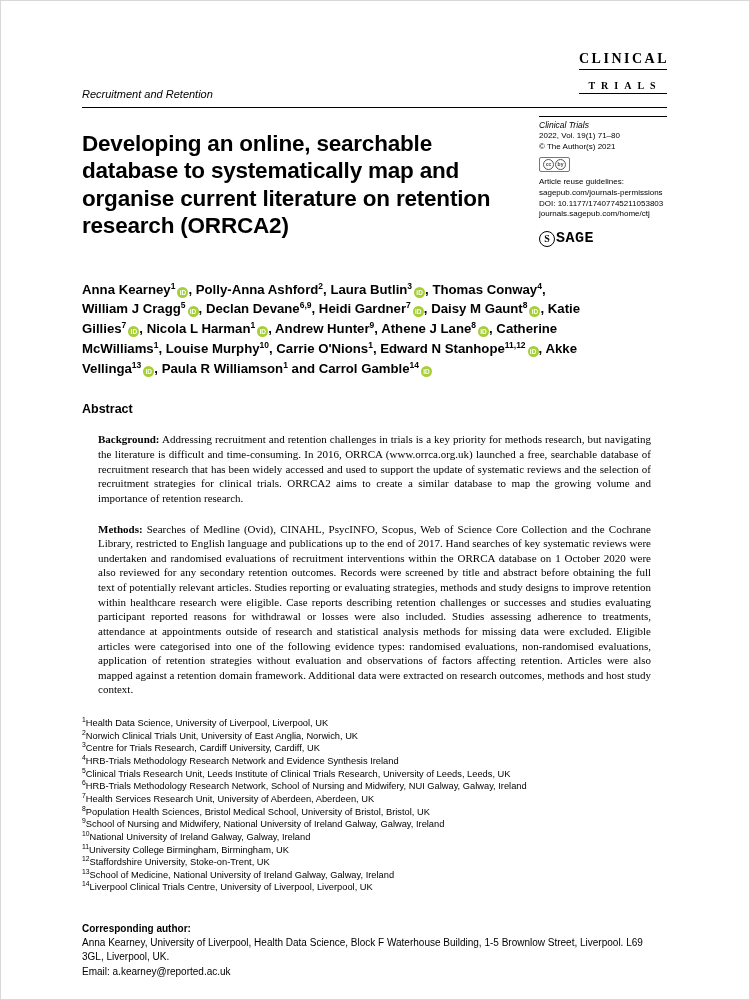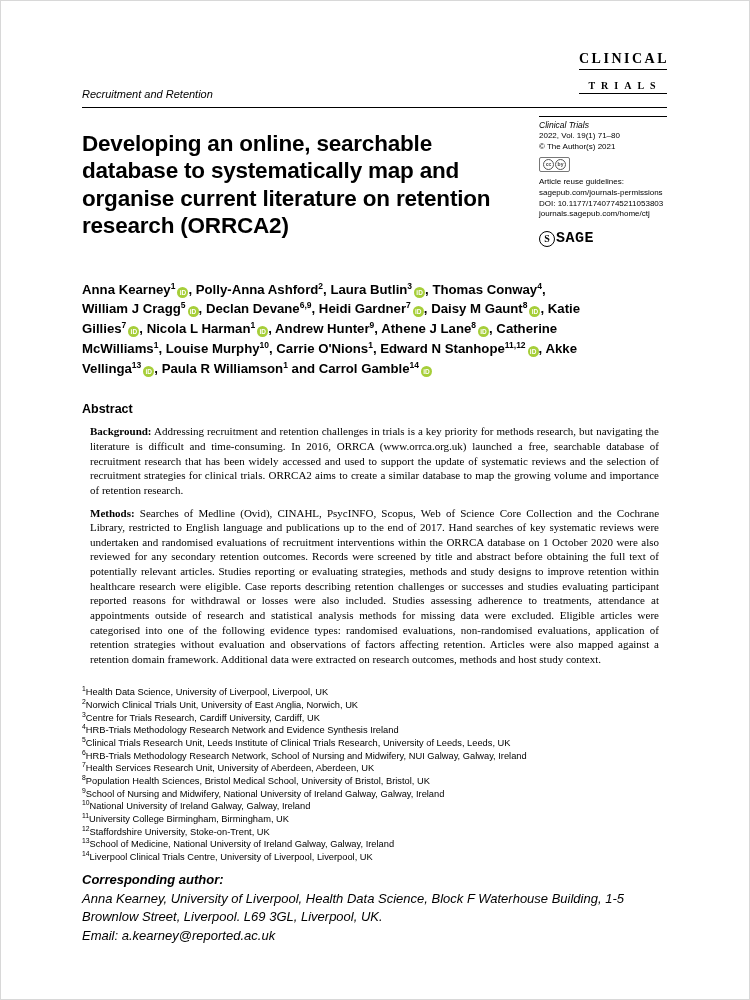--- a/index.html
+++ b/index.html
@@ -37,27 +37,27 @@
     text-align:center;line-height:14px;font-size:10px;font-weight:bold;margin-right:1px;font-family:"Liberation Serif",serif;}
   .sage-word{font-weight:bold;font-size:15px;letter-spacing:0.5px;font-family:Liberation Mono, monospace;}
   
   .authors{margin:30px 0 0;font-size:13.2px;font-weight:bold;line-height:1.5;max-width:505px;}
   .authors sup{font-size:8.5px;vertical-align:super;line-height:0;}
   .orcid{display:inline-block;width:11px;height:11px;border-radius:50%;background:#A6CE39;color:#fff;
     font-size:6.5px;line-height:11px;text-align:center;font-weight:bold;margin:0 0 0 2px;vertical-align:-1px;}
   
   .abstract{margin-top:24px;}
   .abstract h2{font-size:12.5px;margin:0 0 5px;font-weight:bold;}
-  .abstract p{margin:8px;font-family:"Liberation Serif",serif;font-size:11px;line-height:1.33;text-align:justify;}
+  .abstract p{margin:16px;font-family:"Liberation Serif",serif;font-size:11px;line-height:1.33;text-align:justify;}
   .abstract b{font-weight:bold;}
   
   .affiliations{margin-top:20px;font-size:9.3px;line-height:1.36;}
   .fn sup{font-size:6.8px;vertical-align:super;line-height:0;}
   
-  .corresponding{margin-top:8px;font-size:13px;line-height:1.42;font-style:italic;}
+  .corresponding{margin-top:28px;font-size:10px;line-height:1.42;}
   .corr-head{font-weight:bold;}
   .email{}
 </style>
 </head>
 <body>
 
 <div class="page">
 
   <div class="header">
     <div class="running-head">Recruitment and Retention</div>

